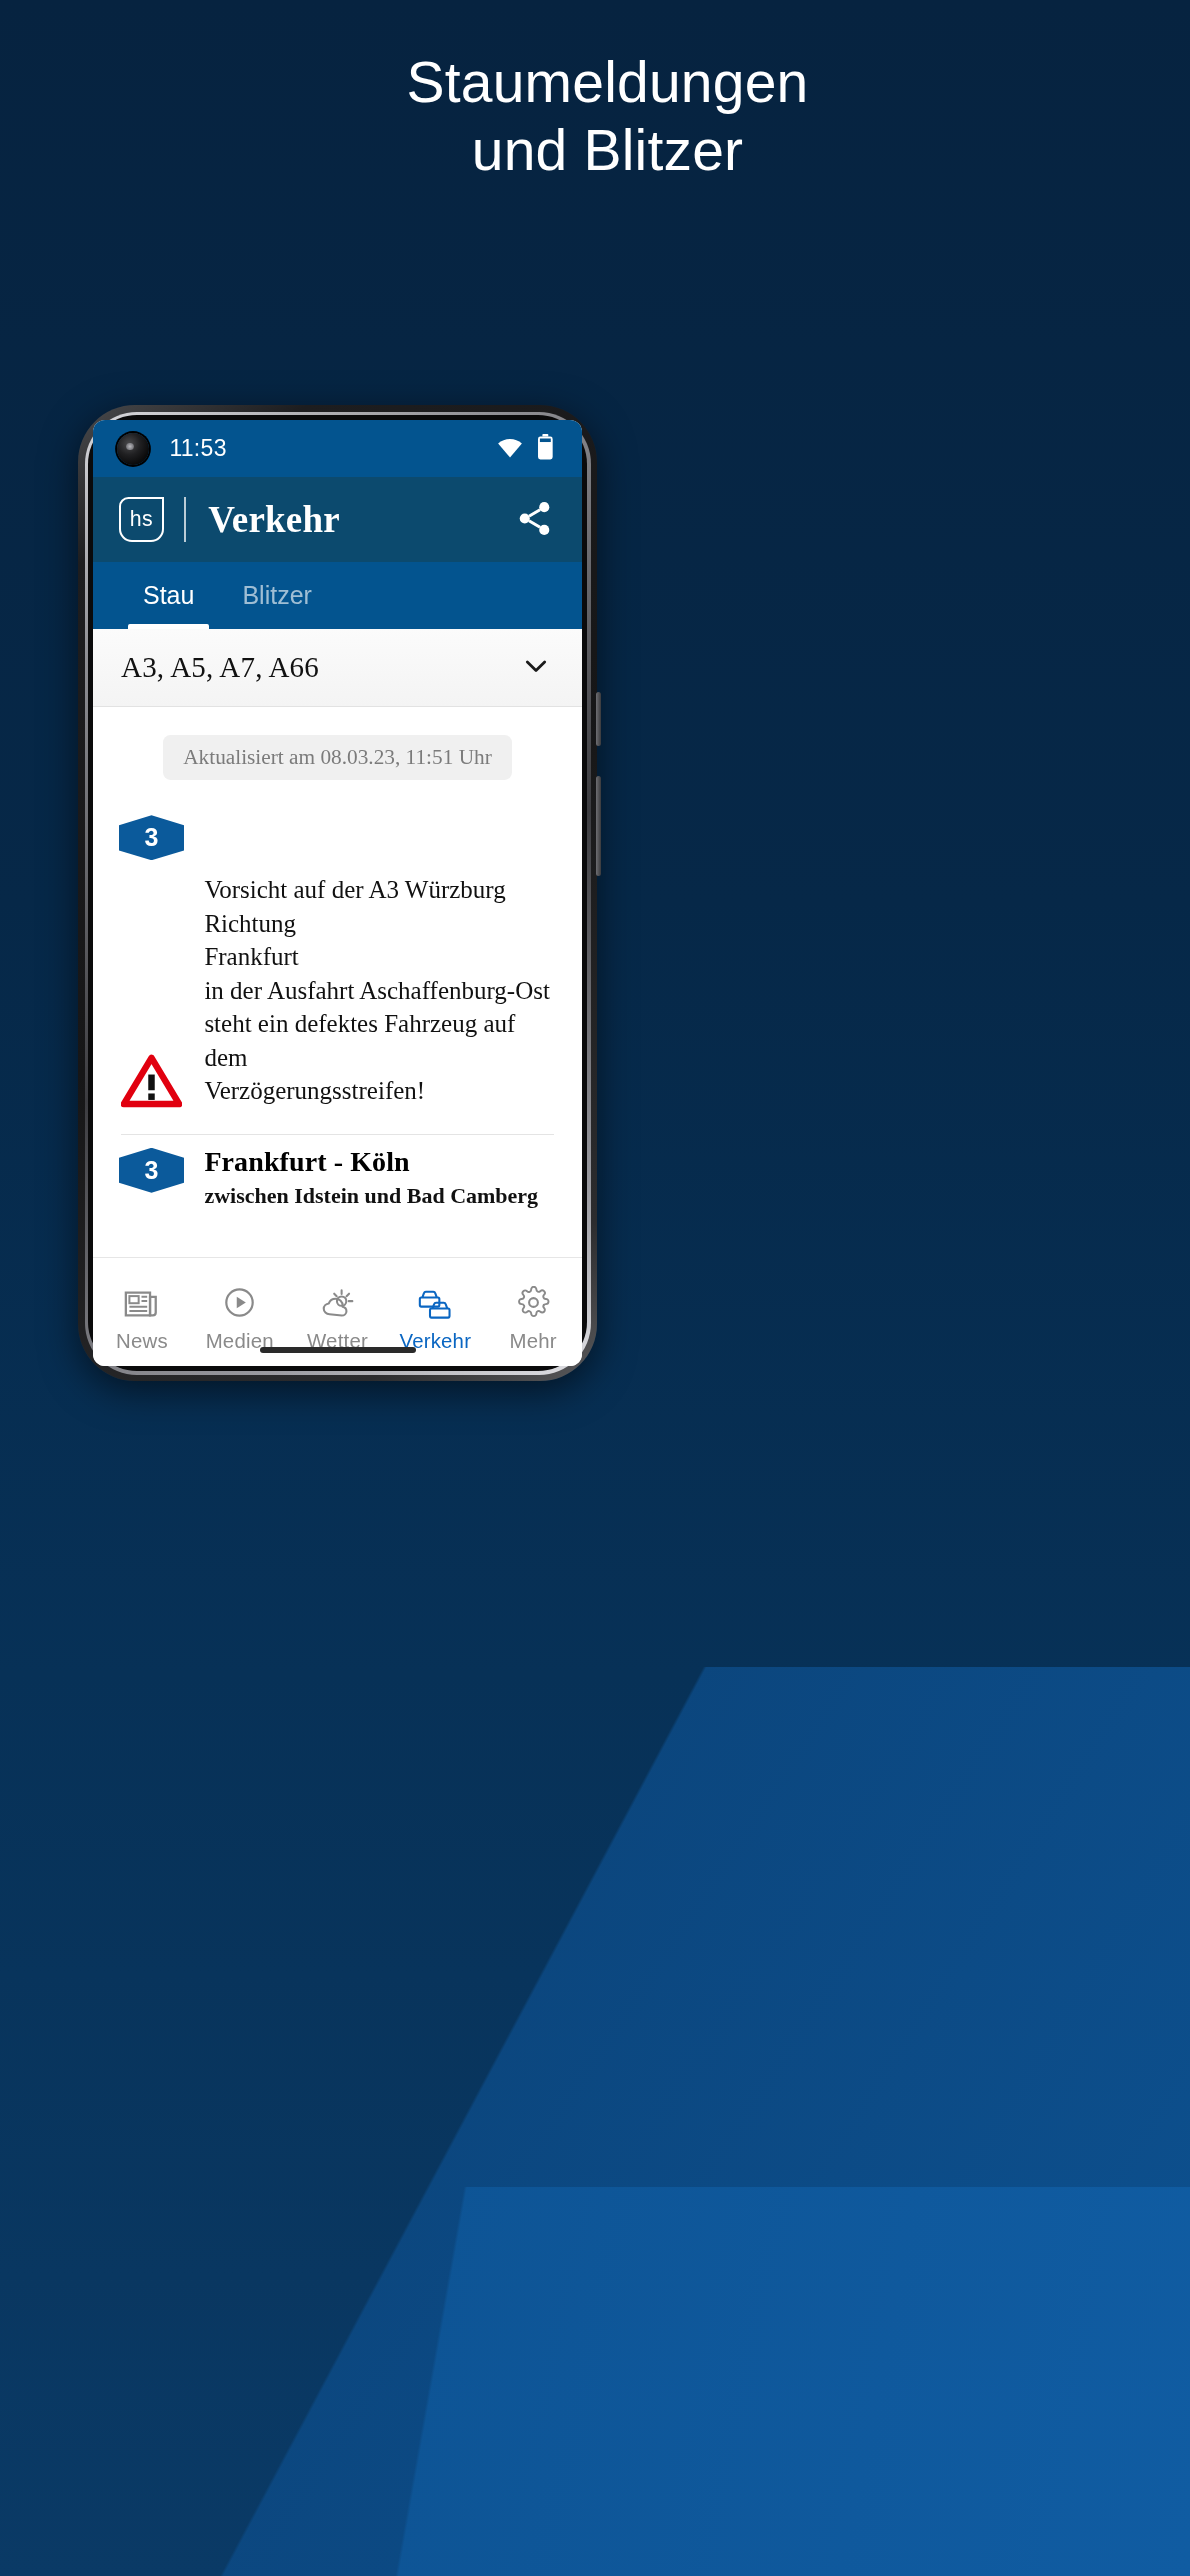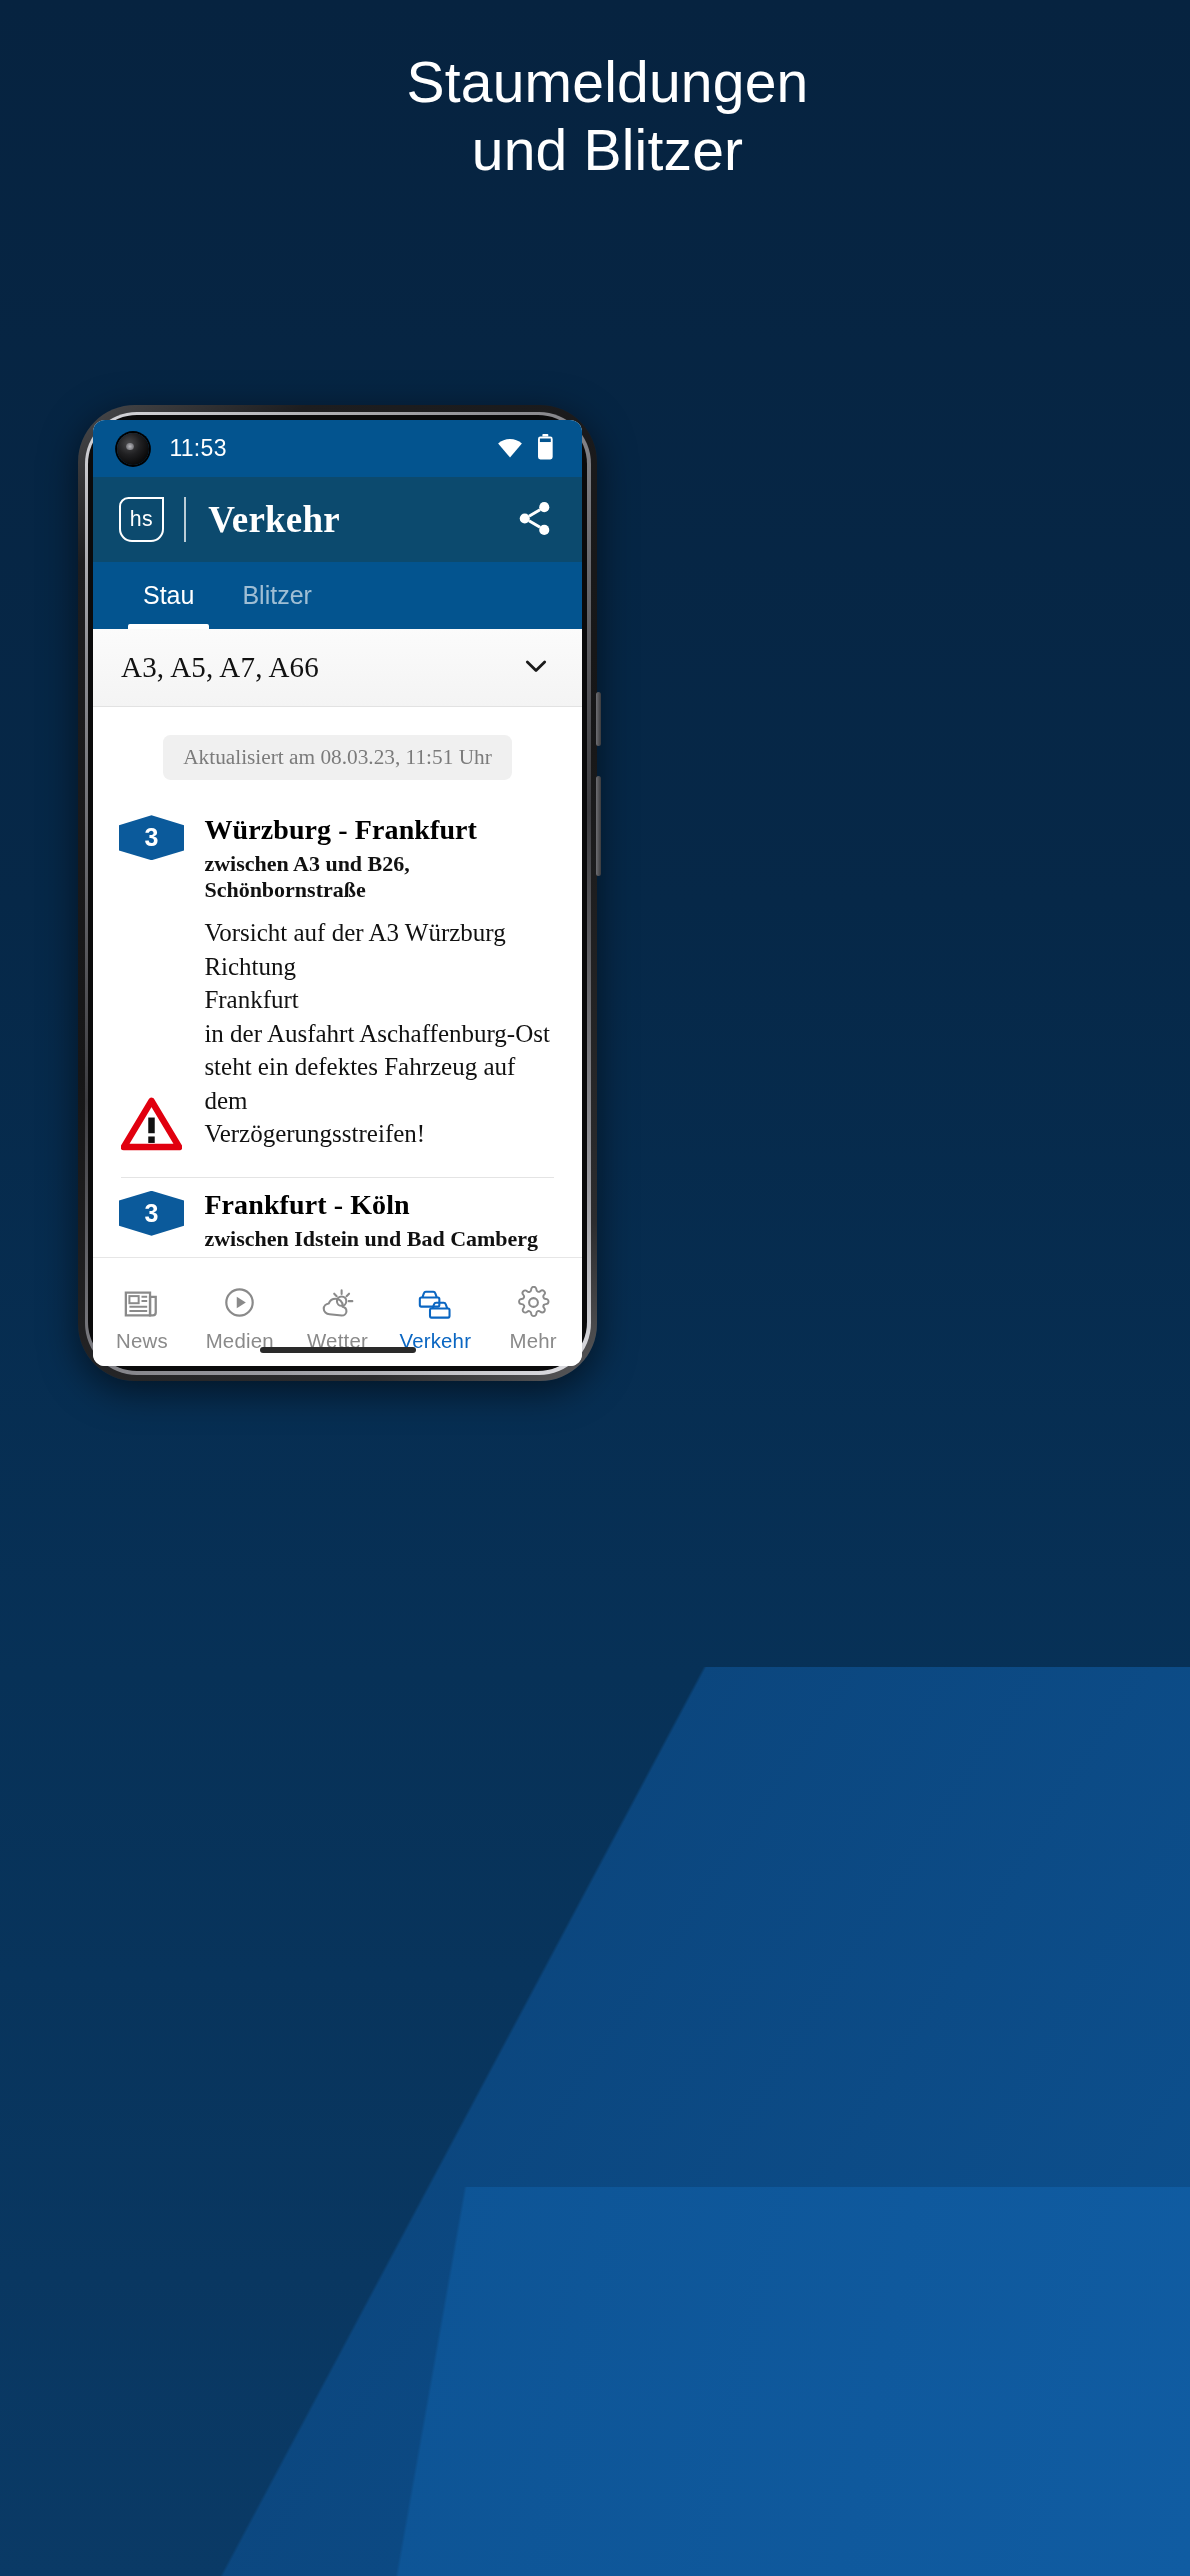--- a/index.html
+++ b/index.html
@@ -291,24 +291,20 @@
 
     <div class="list">
 
       <div class="updated-wrap">
         <div class="updated-chip">Aktualisiert am 08.03.23, 11:51 Uhr</div>
       </div>
 
       <div class="item">
         <div class="item-head">
           <div class="shield">3</div>
-          <div class="item-titles">
-            <div class="item-title">Würzburg - Frankfurt</div>
-            <div class="item-sub">zwischen A3 und B26, Schönbornstraße</div>
-          </div>
         </div>
         <div class="item-body">
           <div class="warn">
             <svg width="61" height="54" viewBox="0 0 66 58">
               <path d="M33 4 63 54H3z" fill="none" stroke="#e1000f" stroke-width="7" stroke-linejoin="round"></path>
               <rect x="29.5" y="22" width="7" height="17" fill="#111"></rect>
               <rect x="29.5" y="42.5" width="7" height="7" fill="#111"></rect>
             </svg>
           </div>
           <div class="item-text">

